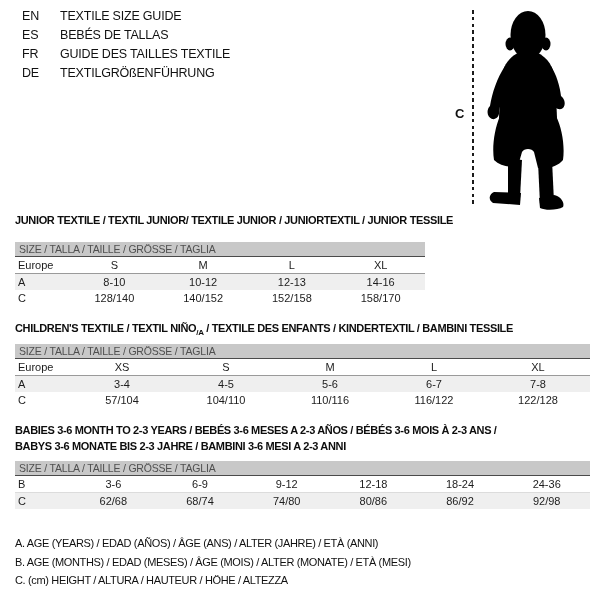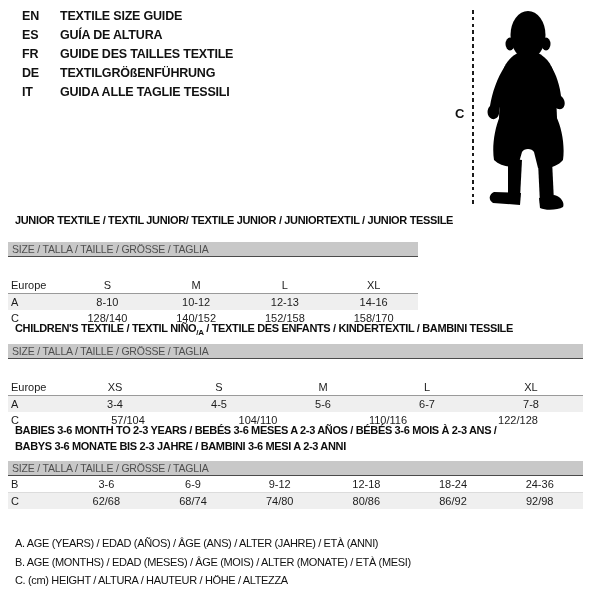--- a/index.html
+++ b/index.html
@@ -4,47 +4,47 @@
 <style>
   html,body { margin:0; padding:0; background:#fff; }
   .page {
     position:relative; width:600px; height:600px; background:#ffffff;
     font-family:"Liberation Sans", sans-serif; color:#111; overflow:hidden;
   }
 
   
   .lang-list { position:absolute; left:22px; top:7px; }
   .lang-row { display:flex; height:19px; line-height:19px;
-    font-weight:bold; font-size:12.5px; letter-spacing:-0.2px; white-space:nowrap; }
+    font-weight:normal; font-size:12.5px; letter-spacing:-0.2px; white-space:nowrap; }
   .lang-code { width:38px; }
 
   
   .dash-line { position:absolute; left:472px; top:10px; width:2px; height:196px;
     background:repeating-linear-gradient(to bottom, #1b1b1b 0 3.5px, transparent 3.5px 6.8px); }
   .c-label { position:absolute; left:455px; top:106px; font-weight:bold; font-size:13px; }
   .baby { position:absolute; left:484px; top:8px; width:92px; height:202px; }
 
   
   .sec-title { position:absolute; left:15px; font-size:11px; font-weight:bold;
     letter-spacing:-0.35px; white-space:nowrap; color:#0d0d0d; }
   .title-junior { top:214px; }
   .title-children { top:322px; }
   .title-babies { top:423px; line-height:15.5px; }
   .t-sub { font-size:8px; vertical-align:sub; }
 
   
-  .tbl { position:absolute; left:8px; }
+  .tbl { position:absolute; left:15px; }
   .tbl-junior { top:242px; width:410px; }
   .tbl-children { top:344px; width:575px; }
   .tbl-babies { top:461px; width:575px; }
   .size-bar { height:14px; line-height:14px; background:#c8c8c8; color:#4f4f4f;
     font-size:10.5px; padding-left:4px; letter-spacing:-0.2px;
     border-bottom:1px solid #4a4a4a; white-space:nowrap; overflow:hidden; }
   .trow { display:flex; height:16px; line-height:16px; font-size:11px; color:#1c1c1c; }
-  .trow-head { border-bottom:1px solid #9a9a9a;margin-top:20px; }
+  .trow-head { border-bottom:1px solid #9a9a9a; }
   .trow-alt { background:#efefef; }
   .trow-b { border-bottom:1px solid #dcdcdc; }
   .tlabel { width:55px; padding-left:3px; box-sizing:border-box; }
   .tcell { flex:1; text-align:center; }
 
   
   .footnotes { position:absolute; left:15px; top:534px; }
   .fnote { height:18.5px; line-height:18.5px; font-weight:normal; font-size:11px;
     letter-spacing:-0.35px; white-space:nowrap; }
 </style>
@@ -53,33 +53,29 @@
 
 <div class="page">
 
   <div class="lang-list">
     <div class="lang-row">
       <span class="lang-code">EN</span>
       <span class="lang-title">TEXTILE SIZE GUIDE</span>
     </div>
     <div class="lang-row">
       <span class="lang-code">ES</span>
-      <span class="lang-title">GUÍA DE ALTURA</span>
+      <span class="lang-title">BEBÉS DE TALLAS</span>
     </div>
     <div class="lang-row">
       <span class="lang-code">FR</span>
       <span class="lang-title">GUIDE DES TAILLES TEXTILE</span>
     </div>
     <div class="lang-row">
       <span class="lang-code">DE</span>
       <span class="lang-title">TEXTILGRÖßENFÜHRUNG</span>
-    </div>
-    <div class="lang-row">
-      <span class="lang-code">IT</span>
-      <span class="lang-title">GUIDA ALLE TAGLIE TESSILI</span>
     </div>
   </div>
 
   <div class="dash-line"></div>
   <span class="c-label">C</span>
   <svg class="baby" viewBox="0 0 92 202" xmlns="http://www.w3.org/2000/svg">
     <g fill="#000000">
       <ellipse cx="44" cy="27" rx="17.5" ry="24"></ellipse>
       <ellipse cx="26" cy="36" rx="4.5" ry="6.5"></ellipse>
       <ellipse cx="62" cy="36" rx="4.5" ry="6.5"></ellipse>
@@ -139,20 +135,21 @@
       <span class="tcell">4-5</span>
       <span class="tcell">5-6</span>
       <span class="tcell">6-7</span>
       <span class="tcell">7-8</span>
     </div>
     <div class="trow">
       <span class="tlabel">C</span>
       <span class="tcell">57/104</span>
       <span class="tcell">104/110</span>
       <span class="tcell">110/116</span>
+      <span class="tcell">116/122</span>
       <span class="tcell">122/128</span>
     </div>
   </div>
 
   <div class="sec-title title-babies">
     <div>BABIES 3-6 MONTH TO 2-3 YEARS / BEBÉS 3-6 MESES A 2-3 AÑOS / BÉBÉS 3-6 MOIS À 2-3 ANS /</div>
     <div>BABYS 3-6 MONATE BIS 2-3 JAHRE / BAMBINI 3-6 MESI A 2-3 ANNI</div>
   </div>
   <div class="tbl tbl-babies">
     <div class="size-bar">SIZE / TALLA / TAILLE / GRÖSSE / TAGLIA</div>

